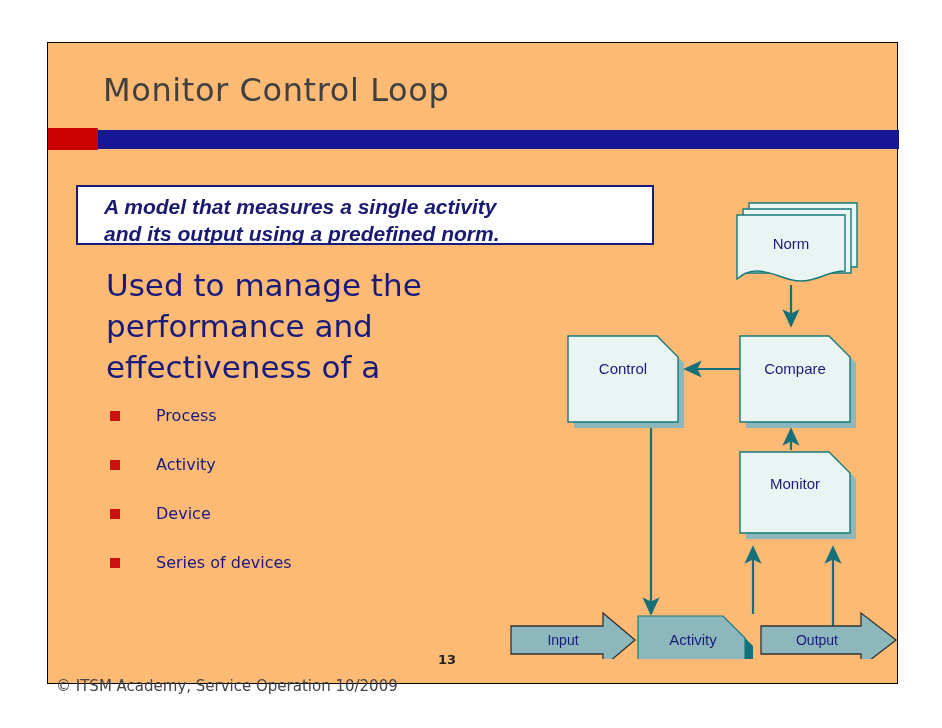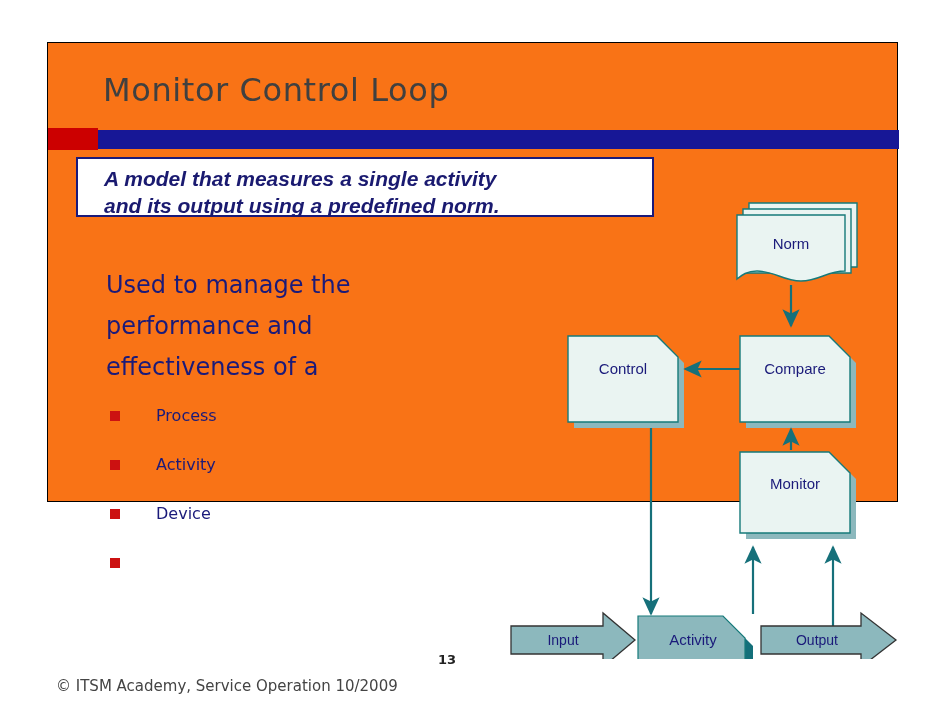--- a/index.html
+++ b/index.html
@@ -14,24 +14,24 @@
     position: relative;
     overflow: hidden;
   }
 
   
   #slide {
     position: absolute;
     left: 47px;
     top: 42px;
     width: 851px;
-    height: 460px;
+    height: 642px;
     border: 1px solid #000000;
     box-sizing: border-box;
-    background: #f97316;
+    background: #fdba74;
   }
 
   
   #slide-title {
     position: absolute;
     left: 55px;
     top: 28px;
     font-size: 32px;
     color: #404040;
     font-family: "DejaVu Sans", sans-serif;
@@ -62,21 +62,21 @@
     top: 2px;
     width: 801px;
     height: 19px;
     background: #171796;
   }
 
   
   #callout {
     position: absolute;
     left: 28px;
-    top: 114px;
+    top: 142px;
     width: 578px;
     height: 60px;
     border: 2px solid #1a1a7a;
     box-sizing: border-box;
     background: #ffffff;
     padding: 6px 10px 0 26px;
   }
   .callout-line {
     font-family: "Liberation Sans", sans-serif;
     font-weight: bold;
@@ -89,21 +89,21 @@
 
   
   #body-lines {
     position: absolute;
     left: 58px;
     top: 222px;
     width: 330px;
   }
   .body-line {
     font-family: "DejaVu Sans", sans-serif;
-    font-size: 24px;
+    font-size: 31px;
     color: #1a1a7a;
     line-height: 41px;
     white-space: nowrap;
   }
 
   #bullet-list {
     position: absolute;
     left: 62px;
     top: 352px;
     width: 340px;
@@ -193,20 +193,21 @@
     <li>
       <span class="bullet-marker"></span>
       <span>Activity</span>
     </li>
     <li>
       <span class="bullet-marker"></span>
       <span>Device</span>
     </li>
     <li>
       <span class="bullet-marker"></span>
+      <span>Series of devices</span>
     </li>
   </ul>
 
   <div id="diagram">
     <svg width="445" height="500" viewBox="0 0 445 500" xmlns="http://www.w3.org/2000/svg">
       <defs>
         <marker id="arrowTeal" markerWidth="9" markerHeight="9" refX="7.6" refY="4.5" orient="auto" markerUnits="strokeWidth">
           <path d="M0,0.6 L8.4,4.5 L0,8.4 L1.9,4.5 Z" fill="#16707a"></path>
         </marker>
       </defs>

